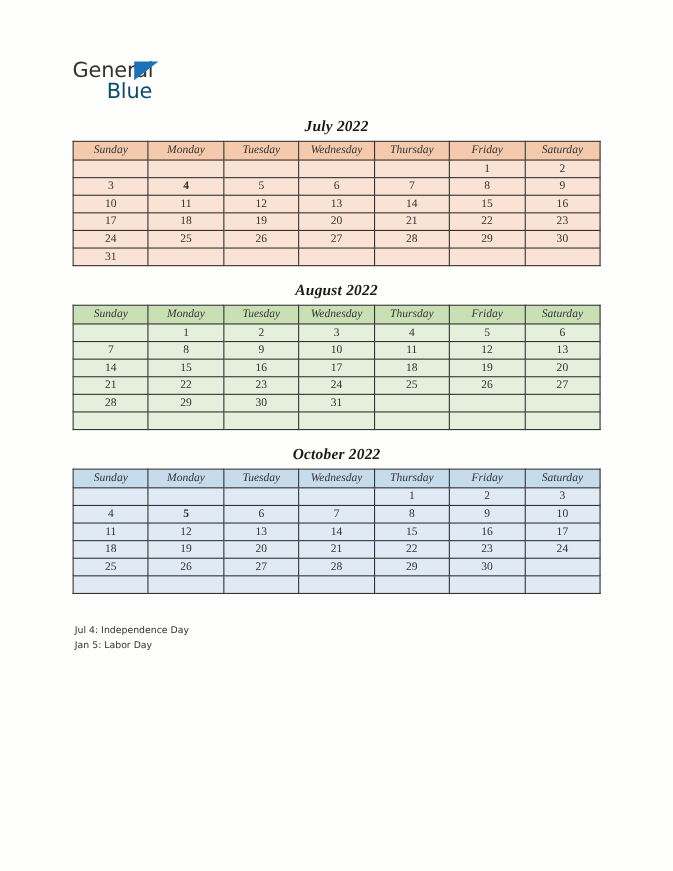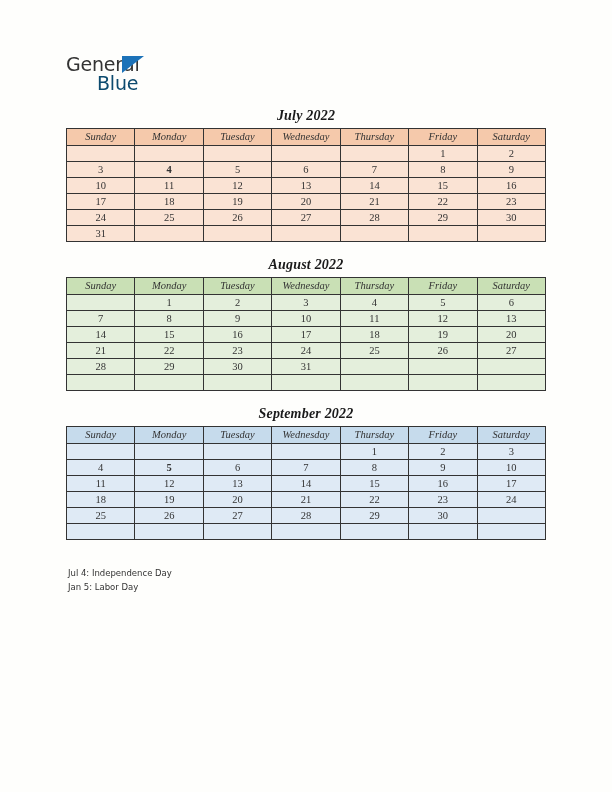--- a/index.html
+++ b/index.html
@@ -290,21 +290,21 @@
             <td></td>
             <td></td>
             <td></td>
             <td></td>
             <td></td>
           </tr>
         </tbody>
       </table>
     </div>
     <div class="calendar-block">
-      <div class="month-title">September 2022</div>
+      <div class="month-title">October 2022</div>
       <table class="cal m-september">
         <thead>
           <tr>
             <th>Sunday</th>
             <th>Monday</th>
             <th>Tuesday</th>
             <th>Wednesday</th>
             <th>Thursday</th>
             <th>Friday</th>
             <th>Saturday</th>

